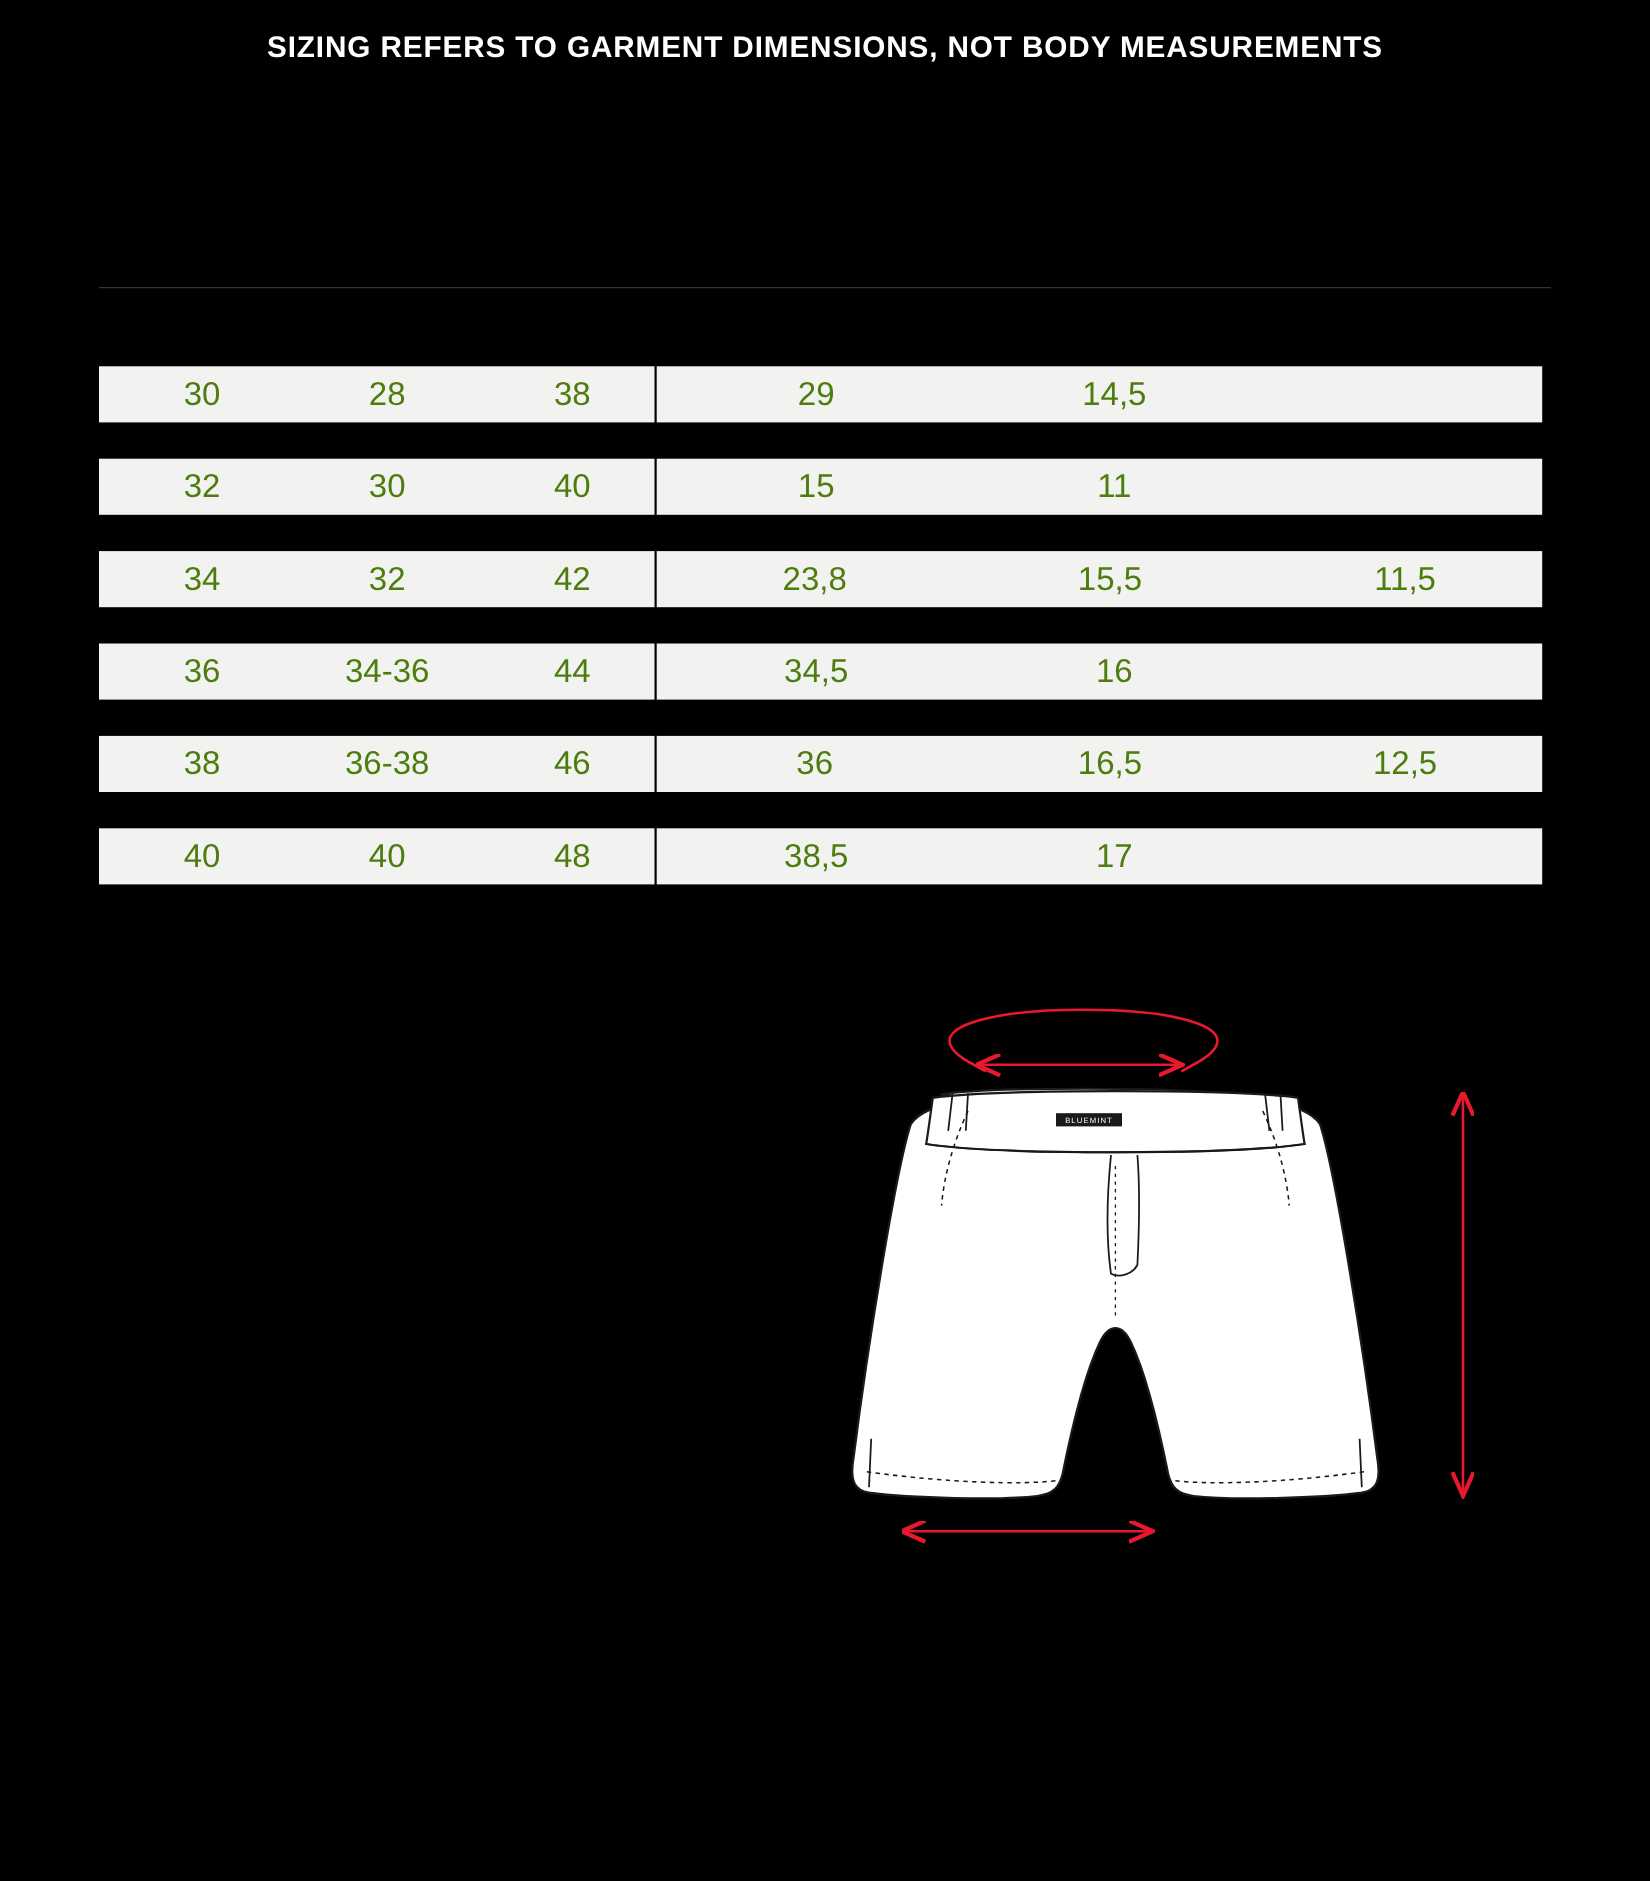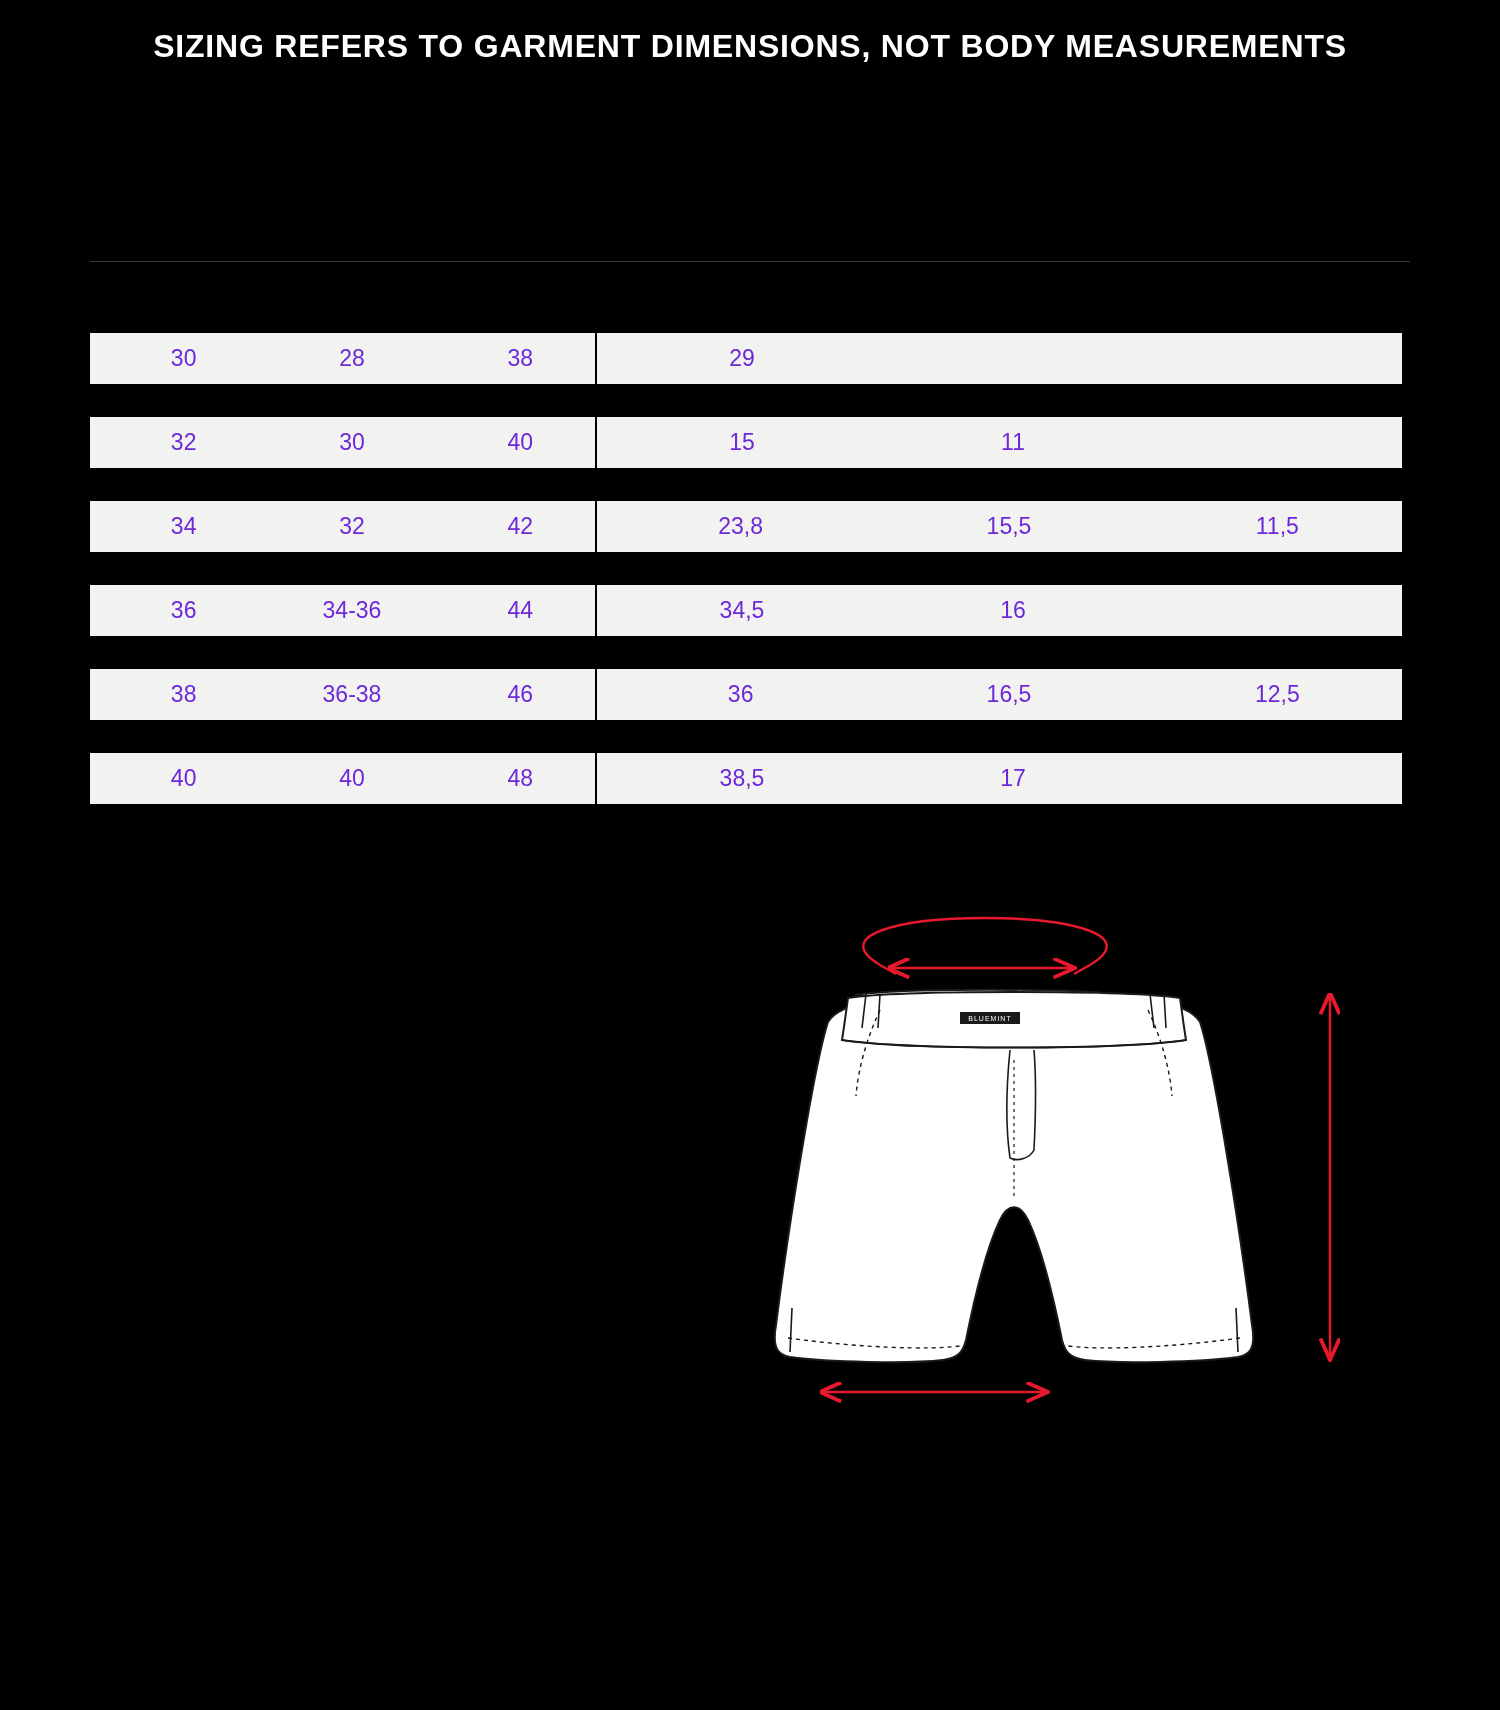--- a/index.html
+++ b/index.html
@@ -16,21 +16,21 @@
     height: 1710px;
     background: #000000;
   }
   .headline {
     position: absolute;
     top: 28px;
     left: 0;
     width: 1500px;
     text-align: center;
     color: #ffffff;
-    font-size: 32px;
+    font-size: 27px;
     font-weight: bold;
     letter-spacing: 0.8px;
     text-transform: uppercase;
   }
   .divider {
     position: absolute;
     top: 261px;
     left: 90px;
     width: 1320px;
     height: 1px;
@@ -53,22 +53,22 @@
     display: flex;
     background: #f2f2f0;
     height: 51px;
   }
   .group-left { width: 505px; }
   .group-right { width: 805px; margin-left: 2px; }
   .cell {
     display: flex;
     align-items: center;
     justify-content: center;
-    font-size: 23px;
-    color: #6d28d9;
+    font-size: 30px;
+    color: #4d7c0f;
     height: 51px;
     padding-left: 19px;
   }
   .group-left .cell { width: 168.33px; }
   .group-right .cell { width: 271px; }
 
   .figure {
     position: absolute;
     left: 0;
     top: 900px;
@@ -89,20 +89,21 @@
   <div class="table">
 
     <div class="row">
       <div class="cellgroup group-left">
         <div class="cell">30</div>
         <div class="cell">28</div>
         <div class="cell">38</div>
       </div>
       <div class="cellgroup group-right">
         <div class="cell">29</div>
+        <div class="cell">14,5</div>
       </div>
     </div>
 
     <div class="row">
       <div class="cellgroup group-left">
         <div class="cell">32</div>
         <div class="cell">30</div>
         <div class="cell">40</div>
       </div>
       <div class="cellgroup group-right">

